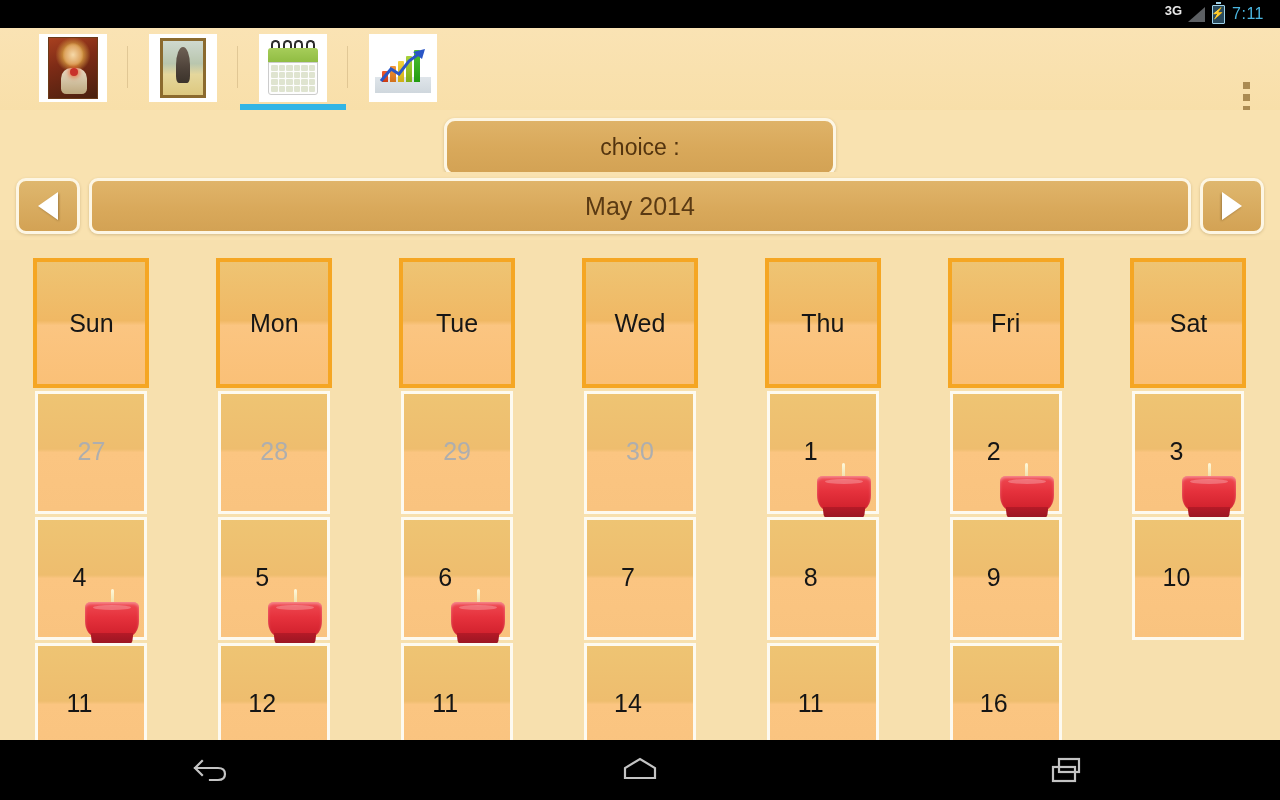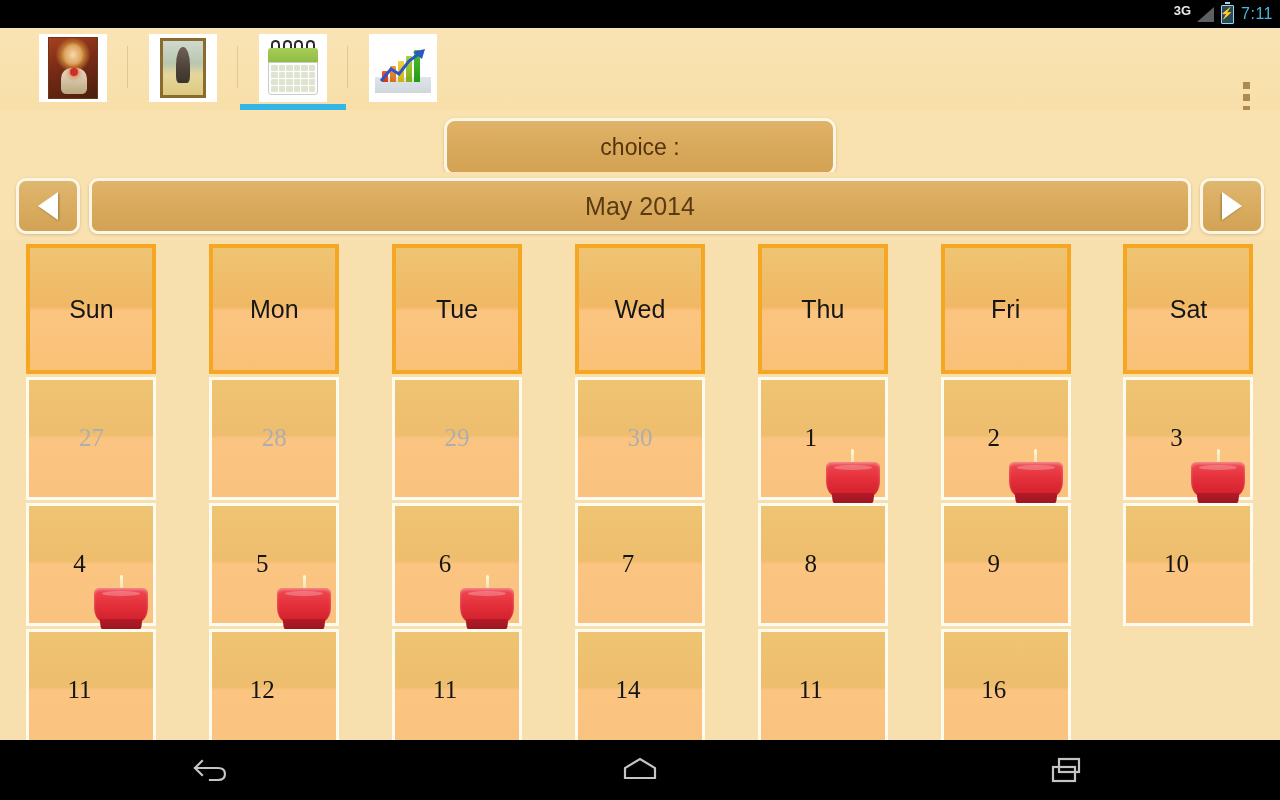--- a/index.html
+++ b/index.html
@@ -23,21 +23,21 @@
   
   .status-bar {
     position: absolute;
     top: 0; left: 0;
     width: 1280px;
     height: 28px;
     background: #000000;
     display: flex;
     align-items: center;
     justify-content: flex-end;
-    padding-right: 7px;
+    padding-right: 16px;
     gap: 7px;
   }
   .sb-3g {
     color: #e8e8e8;
     font-size: 13px;
     font-weight: bold;
     letter-spacing: 0px;
     position: relative;
     top: -4px;
     margin-right: -1px;
@@ -354,46 +354,45 @@
   }
   .cell-wrap {
     width: 182.85px;
     display: flex;
     justify-content: center;
     flex-shrink: 0;
   }
 
   
   .dow-cell {
-    width: 130px;
+    width: 116px;
     height: 130px;
-    margin-top: 4px;
+    margin-top: 18px;
     border: 4px solid #f5a623;
     background: linear-gradient(to bottom, #eec473 0%, #f0b864 48%, #fbc581 52%, #fac077 100%);
     display: flex;
     align-items: center;
     justify-content: center;
     color: #161616;
     font-size: 25px;
     cursor: pointer;
   }
 
   
   .date-cell {
-    width: 130px;
+    width: 112px;
     height: 123px;
     margin-top: 3px;
     border: 3px solid #fdfaf0;
     background: linear-gradient(to bottom, #eec473 0%, #eebd6e 47%, #fbc581 50%, #f9c37f 100%);
     position: relative;
     display: flex;
     align-items: center;
     justify-content: center;
     cursor: pointer;
-    font-family: Liberation Serif, serif;
   }
   .date-num {
     color: #151515;
     font-size: 25px;
     position: relative;
     left: -12px;
     top: -1px;
     z-index: 1;
   }
   .date-cell.muted .date-num {

